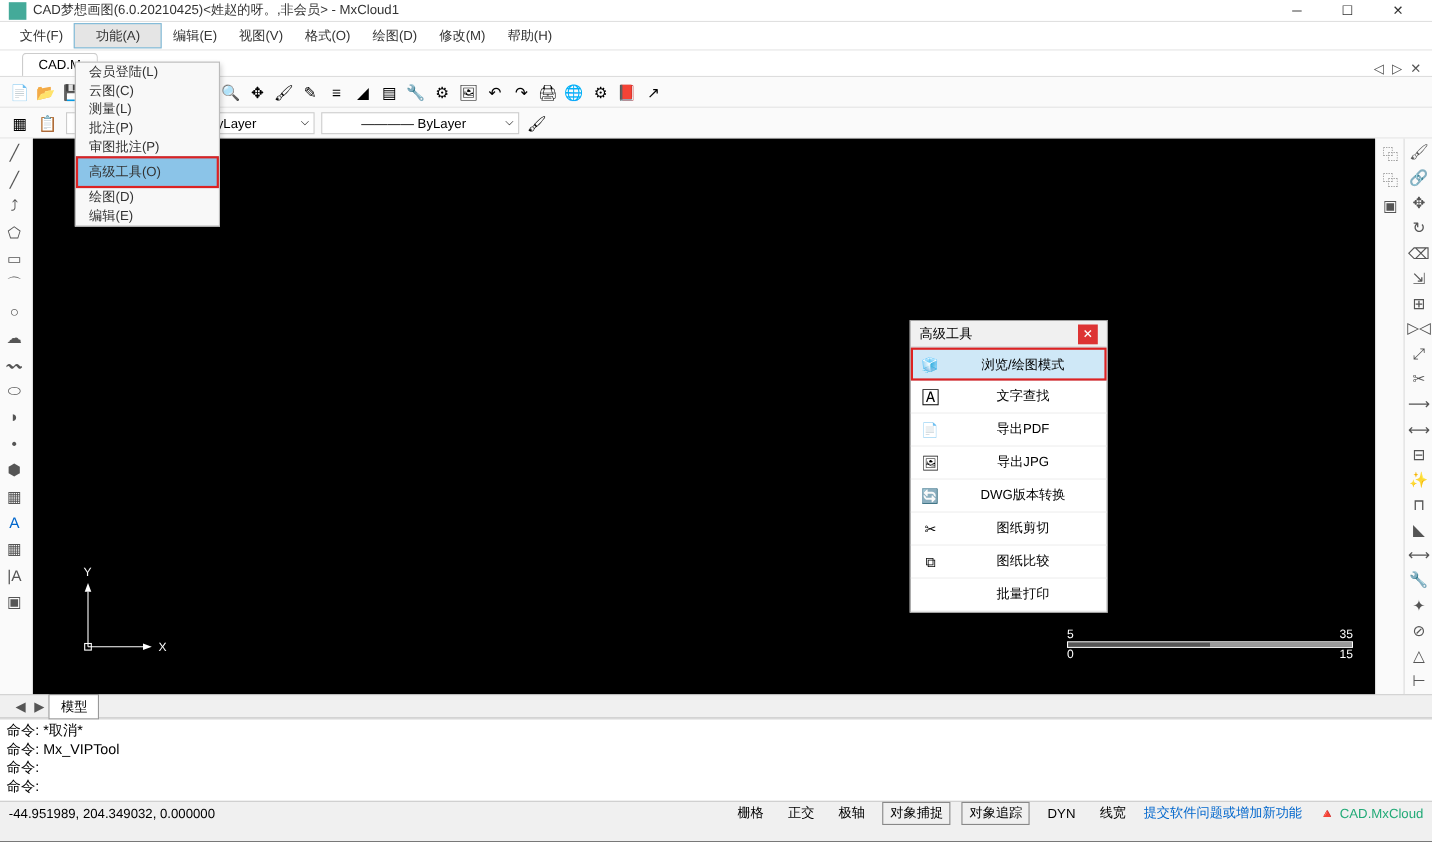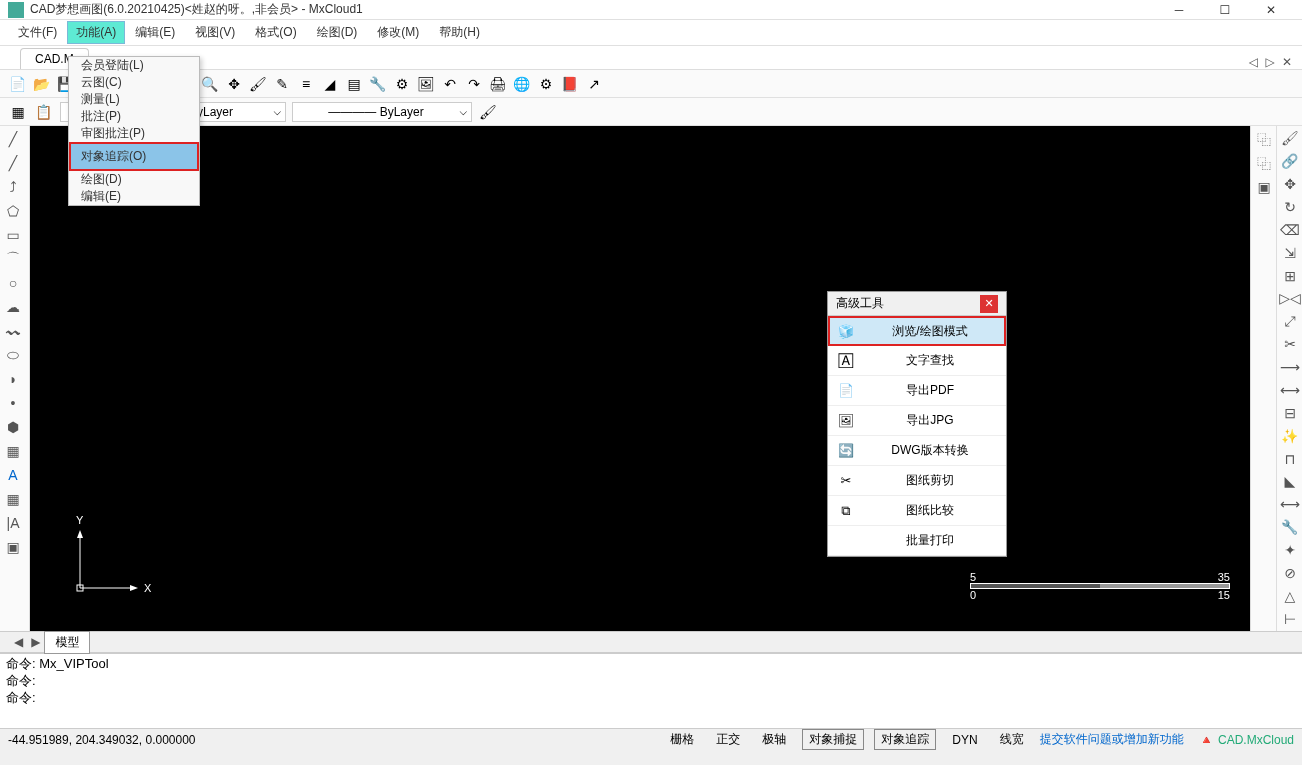--- a/index.html
+++ b/index.html
@@ -3,21 +3,21 @@
 <meta charset="utf-8">
 <style>
 * { margin:0; padding:0; box-sizing:border-box; font-family:"Microsoft YaHei","SimSun",Arial,sans-serif; }
 body { width:1302px; height:765px; background:#f0f0f0; font-size:12px; overflow:hidden; position:relative; }
 .titlebar { height:20px; background:#fff; display:flex; align-items:center; padding:0 8px; border-bottom:1px solid #e0e0e0; }
 .titlebar .logo { width:16px; height:16px; background:#4a9; margin-right:6px; }
 .titlebar .title { flex:1; color:#333; font-size:12px; }
 .titlebar .winbtn { width:46px; height:30px; display:flex; align-items:center; justify-content:center; color:#333; }
 .menubar { height:26px; background:#fff; display:flex; align-items:center; padding:0 8px; border-bottom:1px solid #e0e0e0; }
 .menubar .mitem { padding:3px 10px; cursor:pointer; color:#333; }
-.menubar .mitem.active { background:#5eead4; border:1px solid #7bb8d8; padding:2px 8px; }
+.menubar .mitem.active { background:#e5e5e5; border:1px solid #7bb8d8; padding:2px 19px; }
 .dropdown { position:absolute; left:68px; top:56px; width:132px; background:#f8f8f8; border:1px solid #bbb; box-shadow:2px 2px 5px rgba(0,0,0,.2); z-index:100; }
 .dropdown .ditem { padding:0 12px; cursor:pointer; color:#333; }
 .dropdown .ditem.hl { background:#8bc4e8; border:2px solid #d22; padding:4px 10px; }
 .doctab { height:24px; background:#fff; display:flex; align-items:flex-end; padding-left:20px; border-bottom:1px solid #ddd; }
 .doctab .tab { padding:3px 14px; background:#fff; border:1px solid #ccc; border-bottom:none; border-radius:4px 4px 0 0; font-size:12px; }
 .doctab .tabnav { margin-left:auto; padding:0 8px; color:#555; letter-spacing:2px; }
 .toolbar1 { height:28px; background:#fafafa; display:flex; align-items:center; padding:0 8px; gap:4px; border-bottom:1px solid #e0e0e0; }
 .toolbar2 { height:28px; background:#fafafa; display:flex; align-items:center; padding:0 8px; gap:6px; border-bottom:1px solid #e0e0e0; }
 .ticon { width:20px; height:20px; display:flex; align-items:center; justify-content:center; font-size:14px; cursor:pointer; }
 .tsel { height:20px; border:1px solid #ccc; padding:0 18px 0 6px; background:#fff; font-size:12px; display:flex; align-items:center; position:relative; }
@@ -75,21 +75,21 @@
   <div class="mitem">修改(M)</div>
   <div class="mitem">帮助(H)</div>
 </div>
 
 <div class="dropdown">
   <div class="ditem">会员登陆(L)</div>
   <div class="ditem">云图(C)</div>
   <div class="ditem">测量(L)</div>
   <div class="ditem">批注(P)</div>
   <div class="ditem">审图批注(P)</div>
-  <div class="ditem hl">对象追踪(O)</div>
+  <div class="ditem hl">高级工具(O)</div>
   <div class="ditem">绘图(D)</div>
   <div class="ditem">编辑(E)</div>
 </div>
 
 <div class="doctab">
   <div class="tab">CAD.M</div>
   <div class="tabnav">◁ ▷ ✕</div>
 </div>
 
 <div class="toolbar1">
@@ -253,20 +253,21 @@
   </div>
 </div>
 
 <div class="bottomtabs">
   <div class="nav">◀</div>
   <div class="nav">▶</div>
   <div class="btab">模型</div>
 </div>
 
 <div class="cmdarea">
+  <div>命令:  *取消*</div>
   <div>命令: Mx_VIPTool</div>
   <div>命令:</div>
   <div>命令:</div>
 </div>
 
 <div class="statusbar">
   <div class="coords">-44.951989,  204.349032,  0.000000</div>
   <div class="spacer"></div>
   <div class="sbtn">栅格</div>
   <div class="sbtn">正交</div>

